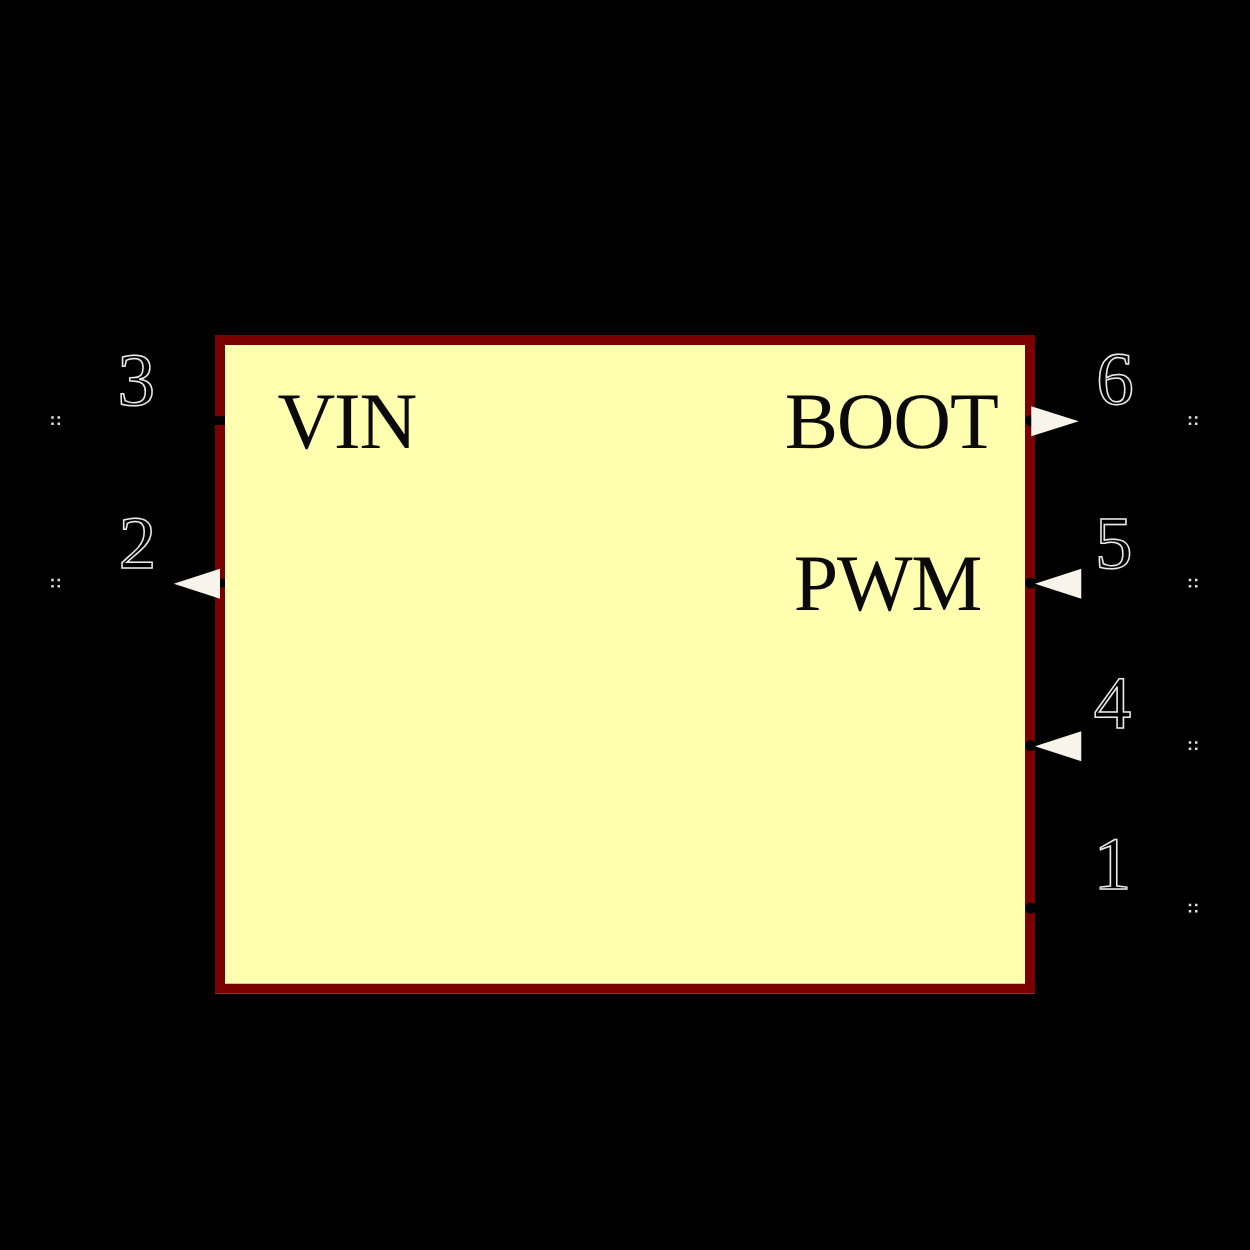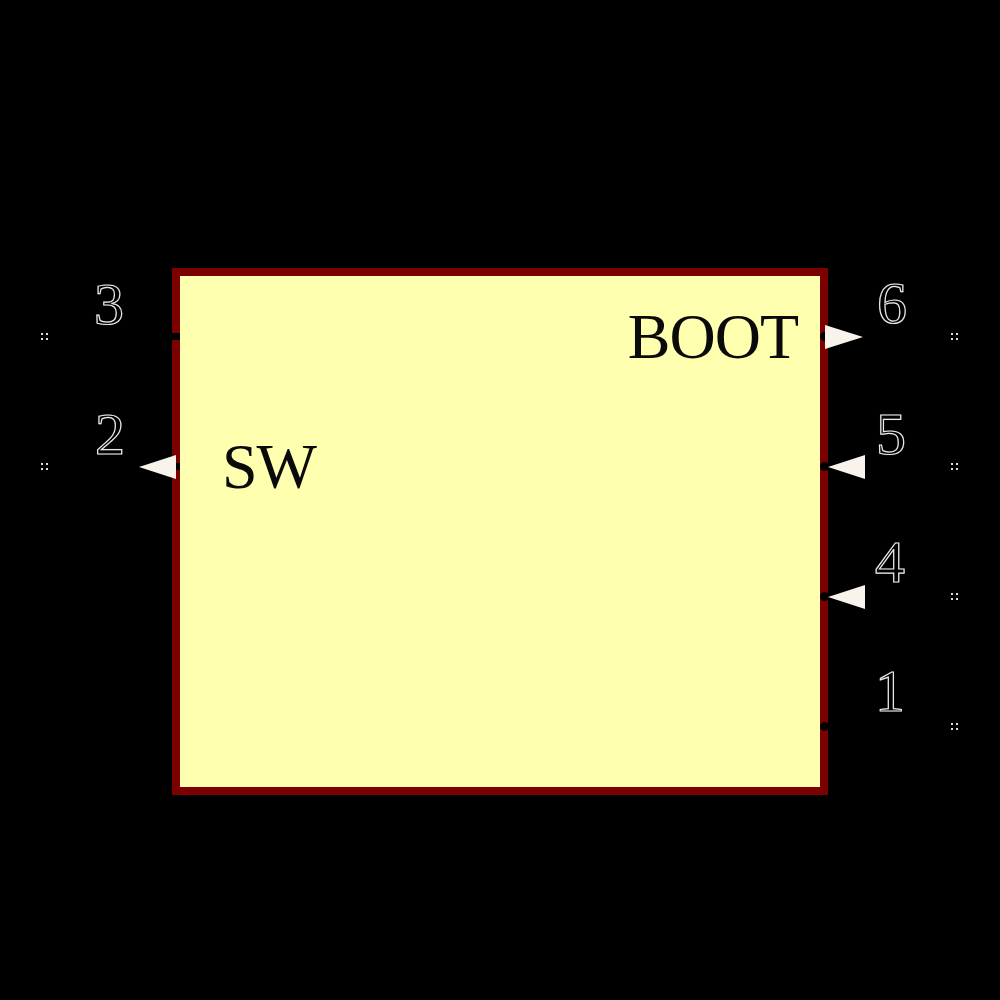--- a/index.html
+++ b/index.html
@@ -98,43 +98,44 @@
   <div class="ic-body"></div>
 
   <div class="marker" style="left:41px; top:333px;">
       <i></i>
       <i></i>
       <i></i>
       <i></i>
     </div>
   <div class="pin-number" style="left:109px; top:274px;">3</div>
   <div class="stub" style="left:158px; top:333px;"></div>
+  <div class="pin-label left-side" style="left:222px; top:305px;">VIN</div>
 
   <div class="marker" style="left:41px; top:463px;">
       <i></i>
       <i></i>
       <i></i>
       <i></i>
     </div>
   <div class="pin-number" style="left:110px; top:404px;">2</div>
   <div class="stub" style="left:158px; top:463px;"></div>
   <div class="tri point-left" style="left:139px; top:455px;"></div>
-  <div class="pin-label left-side" style="left:222px; top:435px;">SW</div>
 
   <div class="pin-label right-side" style="right:202px; top:305px;">BOOT</div>
   <div class="pin-dot" style="left:820px; top:332px;"></div>
   <div class="tri point-right" style="left:825px; top:325px;"></div>
   <div class="pin-number" style="left:892px; top:273px;">6</div>
   <div class="marker" style="left:951px; top:333px;">
       <i></i>
       <i></i>
       <i></i>
       <i></i>
     </div>
 
+  <div class="pin-label right-side" style="right:215px; top:435px;">PWM</div>
   <div class="pin-dot" style="left:820px; top:462px;"></div>
   <div class="tri point-left" style="left:828px; top:455px;"></div>
   <div class="pin-number" style="left:891px; top:404px;">5</div>
   <div class="marker" style="left:951px; top:463px;">
       <i></i>
       <i></i>
       <i></i>
       <i></i>
     </div>
 

